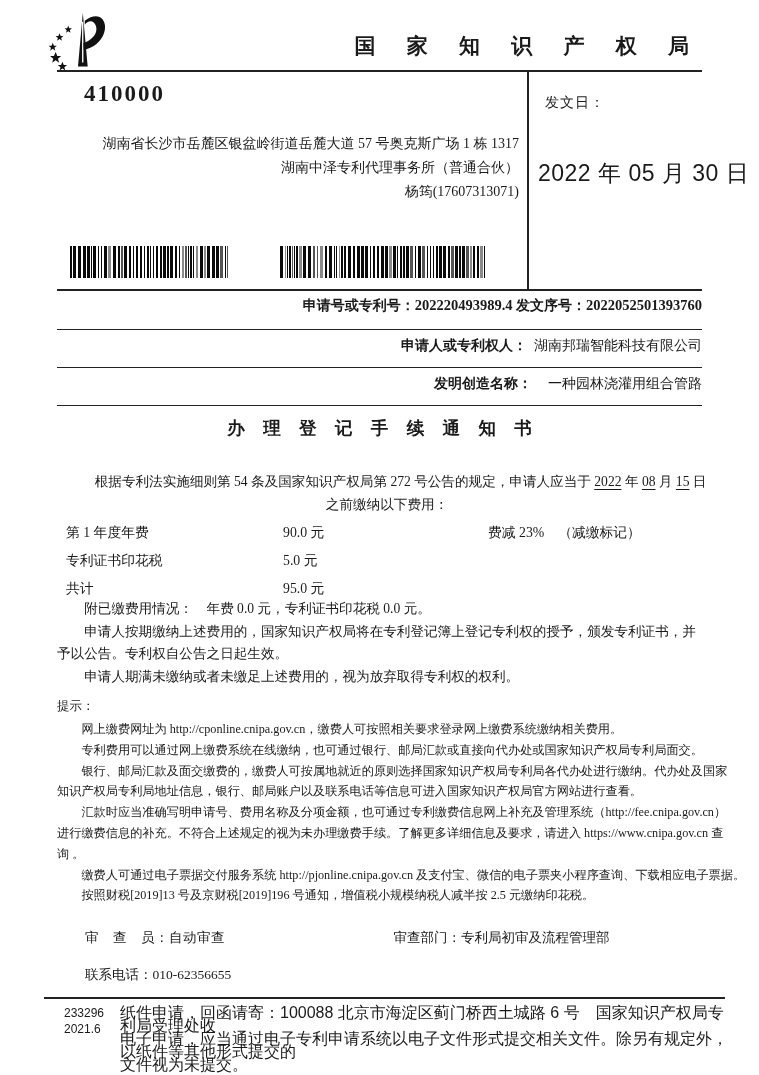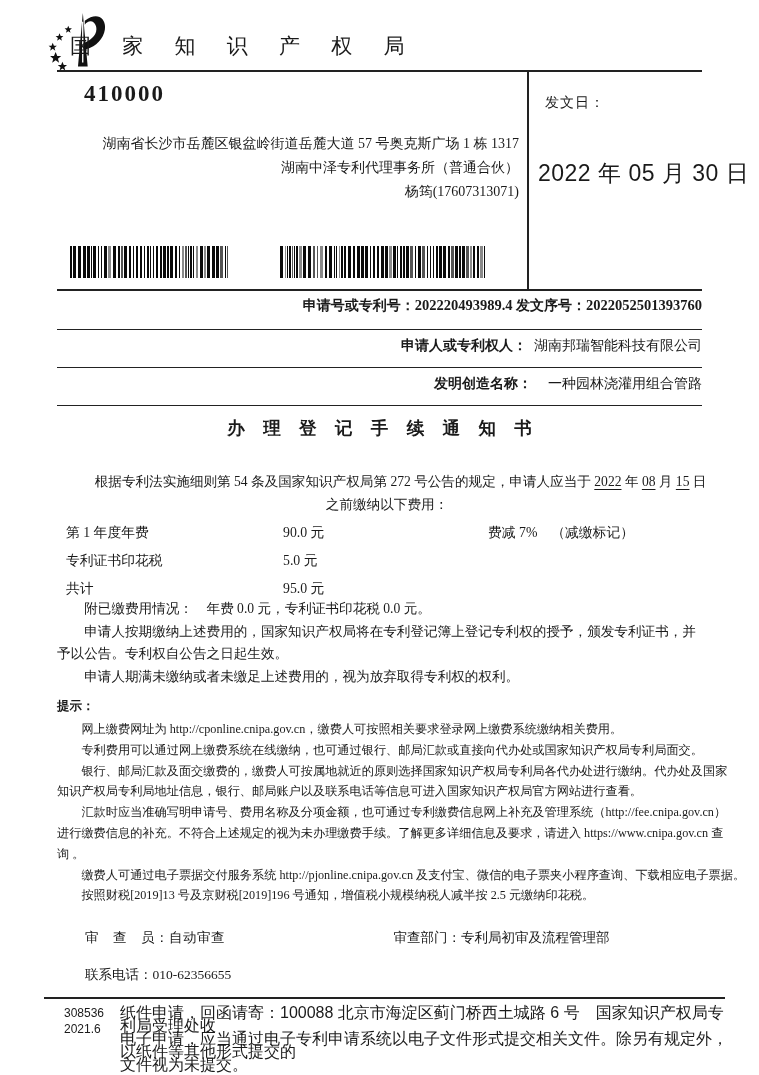--- a/index.html
+++ b/index.html
@@ -8,22 +8,22 @@
     font-family:"Liberation Serif","DejaVu Serif",serif;color:#1a1a1a;
     overflow:hidden;margin:0 auto;
   }
   .abs{position:absolute;}
   .rule{position:absolute;background:#222;}
   .sans{font-family:"Liberation Sans","DejaVu Sans",sans-serif;}
   .preline{white-space:pre-line;}
 
   
   .logo{left:44px;top:12px;width:66px;height:68px;}
-  .agency-title{left:57px;top:32px;width:645px;text-align:left;
-    font-size:21px;font-weight:normal;letter-spacing:13px;text-indent:13px;}
+  .agency-title{left:57px;top:32px;width:645px;text-align:right;
+    font-size:21px;font-weight:bold;letter-spacing:13px;text-indent:13px;}
 
   
   .postcode{left:84px;top:81px;font-size:23px;font-weight:bold;letter-spacing:2px;}
   .mailing{left:57px;top:132px;width:462px;text-align:right;font-size:14px;line-height:24px;}
 
   
   .dispatch-label{left:545px;top:94px;font-size:14px;letter-spacing:1px;}
   .dispatch-date{left:538px;top:158px;font-size:23px;letter-spacing:0.5px;
     font-family:"Liberation Sans","DejaVu Sans",sans-serif;}
 
@@ -51,21 +51,21 @@
 
   .fees{left:66px;top:519px;width:640px;font-size:13.8px;}
   .fee-row{height:28px;line-height:28px;display:flex;}
   .fee-name{width:217px;}
   .fee-amount{width:205px;}
   .fee-note{flex:1;}
   .paid-note{left:57px;top:600px;width:660px;font-size:13.6px;}
 
   .body-text{left:57px;top:621px;width:690px;font-size:13.6px;line-height:22.4px;}
 
-  .tips-label{left:57px;top:698px;font-size:12.5px;font-weight:bold;}
+  .tips-label{left:57px;top:698px;font-size:12.5px;}
   .tips{left:57px;top:719px;width:700px;font-size:12.2px;line-height:20.8px;}
   .tips p{margin:0;}
 
   .review-row{left:85px;top:929px;width:620px;font-size:13.5px;}
   .review-row .pair1{display:inline-block;width:305px;letter-spacing:0.5px;}
   .phone-row{left:85px;top:966px;font-size:13.5px;}
 
   
   .footer-rule{left:44px;top:997px;width:681px;height:2px;}
   .footer-code{left:64px;top:1006px;font-size:12px;line-height:15.5px;}
@@ -242,21 +242,21 @@
   <div class="abs notice-title">办 理 登 记 手 续 通 知 书</div>
   <div class="abs intro preline">
     <span>　　根据专利法实施细则第 54 条及国家知识产权局第 272 号公告的规定，申请人应当于 </span><span class="u">2022</span><span> 年 </span><span class="u">08</span><span> 月 </span><span class="u">15</span><span> 日
 之前缴纳以下费用：</span>
   </div>
 
   <div class="abs fees">
     <div class="fee-row">
       <span class="fee-name">第 1 年度年费</span>
       <span class="fee-amount">90.0 元</span>
-      <span class="fee-note">费减 7%　（减缴标记）</span>
+      <span class="fee-note">费减 23%　（减缴标记）</span>
     </div>
     <div class="fee-row">
       <span class="fee-name">专利证书印花税</span>
       <span class="fee-amount">5.0 元</span>
       <span class="fee-note"></span>
     </div>
     <div class="fee-row">
       <span class="fee-name">共计</span>
       <span class="fee-amount">95.0 元</span>
       <span class="fee-note"></span>
@@ -286,20 +286,20 @@
       <span>审　查　员：</span><span>自动审查</span>
     </span>
     <span>审查部门：</span><span>专利局初审及流程管理部</span>
   </div>
   <div class="abs phone-row">
     <span>联系电话：</span><span>010-62356655</span>
   </div>
 
   <div class="rule footer-rule"></div>
   <div class="abs footer-code sans">
-    <div>308536</div>
+    <div>233296</div>
     <div>2021.6</div>
   </div>
   <div class="abs footer-text sans preline">纸件申请，回函请寄：100088 北京市海淀区蓟门桥西土城路 6 号　国家知识产权局专利局受理处收
 电子申请，应当通过电子专利申请系统以电子文件形式提交相关文件。除另有规定外，以纸件等其他形式提交的
 文件视为未提交。</div>
 
 </div>
 
 </body></html>

